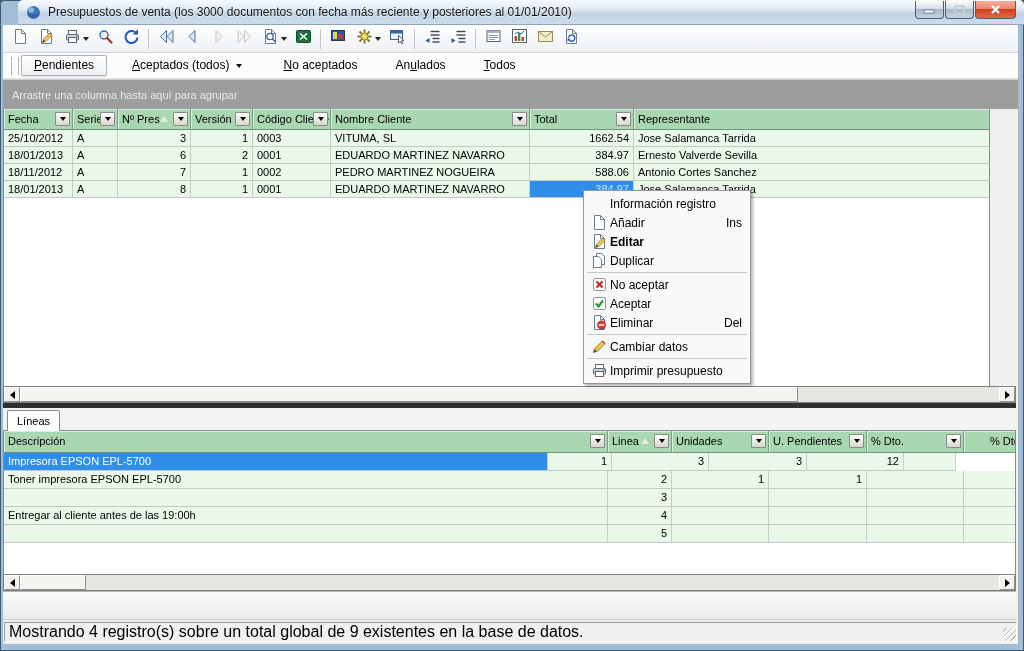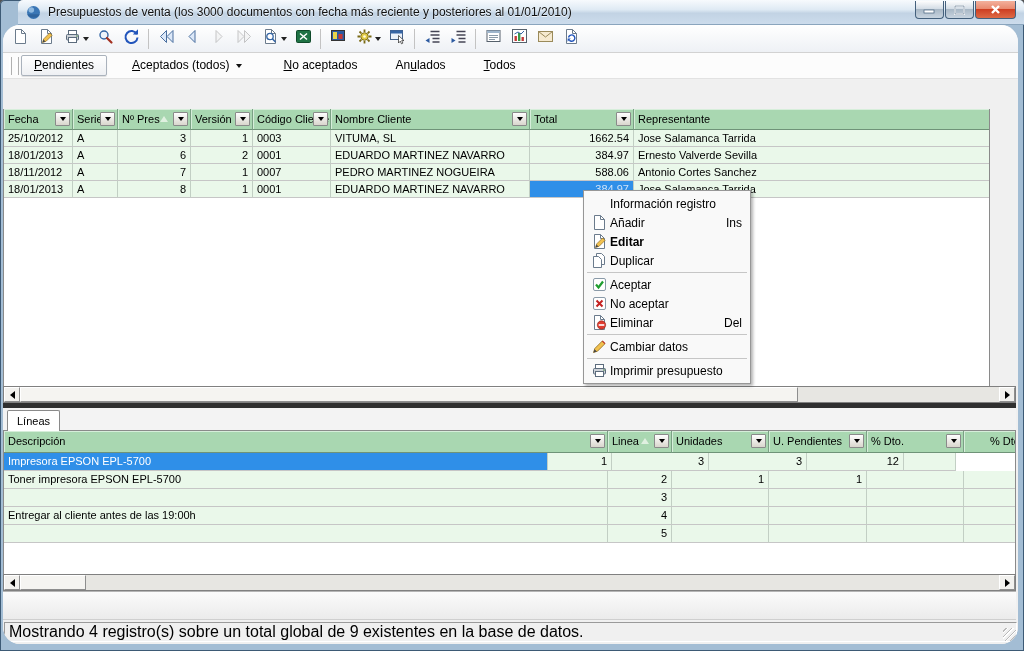--- a/index.html
+++ b/index.html
@@ -16,21 +16,21 @@
   .app-icon{position:absolute;left:7px;top:4px;width:17px;height:17px;}
   .win-title{position:absolute;left:30px;top:0;right:120px;line-height:25px;font-size:12px;color:#111;
              white-space:nowrap;overflow:hidden;text-shadow:0 1px 0 rgba(255,255,255,.7);}
   .win-controls{position:absolute;right:8px;top:1px;display:flex;gap:1px;}
   .wbtn{width:29px;height:18px;border:1px solid #44607c;border-top:none;border-radius:0 0 4px 4px;
         background:linear-gradient(#fdfdfd,#d4dde6 45%,#a9b8c6 50%,#c8d4e0);
         display:flex;align-items:center;justify-content:center;}
   .wbtn.close{width:41px;background:linear-gradient(#f3b09c,#e98a70 45%,#ce3f22 50%,#de6a46);}
 
   
-  .content{position:absolute;left:3px;top:25px;width:1015px;height:619px;background:#f0f0f0;overflow:hidden;border-radius:17px;}
+  .content{position:absolute;left:3px;top:25px;width:1015px;height:619px;background:#f0f0f0;overflow:hidden;}
 
   .toolbar{position:absolute;left:0;top:0;width:100%;height:28px;display:flex;align-items:center;
            background:linear-gradient(#ffffff,#eef1f5);border-bottom:1px solid #d2d2d2;padding-left:4px;}
   .tbtn{width:26px;height:24px;display:flex;align-items:center;justify-content:center;border-radius:2px;}
   .tbtn.disabled{filter:grayscale(1) opacity(.55);}
   .tsep{width:1px;height:20px;background:#c3c3c3;margin:0 4px;flex:none;}
   .dd{width:0;height:0;border-left:3.5px solid transparent;border-right:3.5px solid transparent;
       border-top:4px solid #222;margin:0 3px 0 -2px;}
 
   .filterbar{position:absolute;left:0;top:28px;width:100%;height:26px;background:#fcfcfc;
@@ -323,20 +323,21 @@
         <span class="ftab">
           <span><u>N</u>o aceptados</span>
         </span>
         <span class="ftab">
           <span>An<u>u</u>lados</span>
         </span>
         <span class="ftab">
           <span><u>T</u>odos</span>
         </span>
       </div>
+    <div class="groupbar">Arrastre una columna hasta aquí para agrupar</div>
 
     <div class="grid" id="main-grid">
       <div class="ghead" id="main-grid-header">
           <div class="hcell" style="width: 69px;"><span>Fecha</span><span class="filterbtn">
               <i class="tri-d"></i>
             </span></div>
           <div class="hcell" style="width: 45px;"><span>Serie</span><span class="filterbtn">
               <i class="tri-d"></i>
             </span></div>
           <div class="hcell" style="width: 73px;"><span>Nº Pres</span><span class="sort-asc"></span><span class="filterbtn">
@@ -375,21 +376,21 @@
             <div class="gcell" style="width: 78px; text-align: left;">0001</div>
             <div class="gcell" style="width: 199px; text-align: left;">EDUARDO MARTINEZ NAVARRO</div>
             <div class="gcell" style="width: 104px; text-align: right;">384.97</div>
             <div class="gcell" style="width: 382px; text-align: left;">Ernesto Valverde Sevilla</div>
           </div>
           <div class="grow">
             <div class="gcell" style="width: 69px; text-align: left;">18/11/2012</div>
             <div class="gcell" style="width: 45px; text-align: left;">A</div>
             <div class="gcell" style="width: 73px; text-align: right;">7</div>
             <div class="gcell" style="width: 62px; text-align: right;">1</div>
-            <div class="gcell" style="width: 78px; text-align: left;">0007</div>
+            <div class="gcell" style="width: 78px; text-align: left;">0002</div>
             <div class="gcell" style="width: 199px; text-align: left;">PEDRO MARTINEZ NOGUEIRA</div>
             <div class="gcell" style="width: 104px; text-align: right;">588.06</div>
             <div class="gcell" style="width: 382px; text-align: left;">Antonio Cortes Sanchez</div>
           </div>
           <div class="grow">
             <div class="gcell" style="width: 69px; text-align: left;">18/01/2013</div>
             <div class="gcell" style="width: 45px; text-align: left;">A</div>
             <div class="gcell" style="width: 73px; text-align: right;">8</div>
             <div class="gcell" style="width: 62px; text-align: right;">1</div>
             <div class="gcell" style="width: 78px; text-align: left;">0001</div>
@@ -531,33 +532,33 @@
               <path d="M2.5 4.5h5l3 3v8h-8z" fill="#fff" stroke="#6b7b8c"></path>
             </svg>
           </span>
           <span class="menu-label">Duplicar</span>
         </div>
         <div class="menu-sep"></div>
         <div class="menu-item">
           <span class="menu-icon">
             <svg width="17" height="17" viewBox="0 0 17 17">
               <rect x="2.5" y="2.5" width="12" height="12" rx="1.5" fill="#fff" stroke="#8a9aa8"></rect>
+              <path d="M5.5 5.5l6 6M11.5 5.5l-6 6" stroke="#c42222" stroke-width="2"></path>
+            </svg>
+          </span>
+          <span class="menu-label">No aceptar</span>
+        </div>
+        <div class="menu-item">
+          <span class="menu-icon">
+            <svg width="17" height="17" viewBox="0 0 17 17">
+              <rect x="2.5" y="2.5" width="12" height="12" rx="1.5" fill="#fff" stroke="#8a9aa8"></rect>
               <path d="M5 8.5l2.5 3 4.5-6" fill="none" stroke="#1f9d2f" stroke-width="2.2"></path>
             </svg>
           </span>
           <span class="menu-label">Aceptar</span>
-        </div>
-        <div class="menu-item">
-          <span class="menu-icon">
-            <svg width="17" height="17" viewBox="0 0 17 17">
-              <rect x="2.5" y="2.5" width="12" height="12" rx="1.5" fill="#fff" stroke="#8a9aa8"></rect>
-              <path d="M5.5 5.5l6 6M11.5 5.5l-6 6" stroke="#c42222" stroke-width="2"></path>
-            </svg>
-          </span>
-          <span class="menu-label">No aceptar</span>
         </div>
         <div class="menu-item">
           <span class="menu-icon">
             <svg width="17" height="17" viewBox="0 0 17 17">
               <path d="M3.5 1.5h6l4 4v10h-10z" fill="#fff" stroke="#6b7b8c"></path>
               <path d="M9.5 1.5v4h4" fill="none" stroke="#6b7b8c"></path>
               <circle cx="10.5" cy="11" r="4.2" fill="#e03b2f" stroke="#8a1f12" stroke-width="0.6"></circle>
               <rect x="7.7" y="10.2" width="5.6" height="1.6" fill="#fff"></rect>
             </svg>
           </span>

